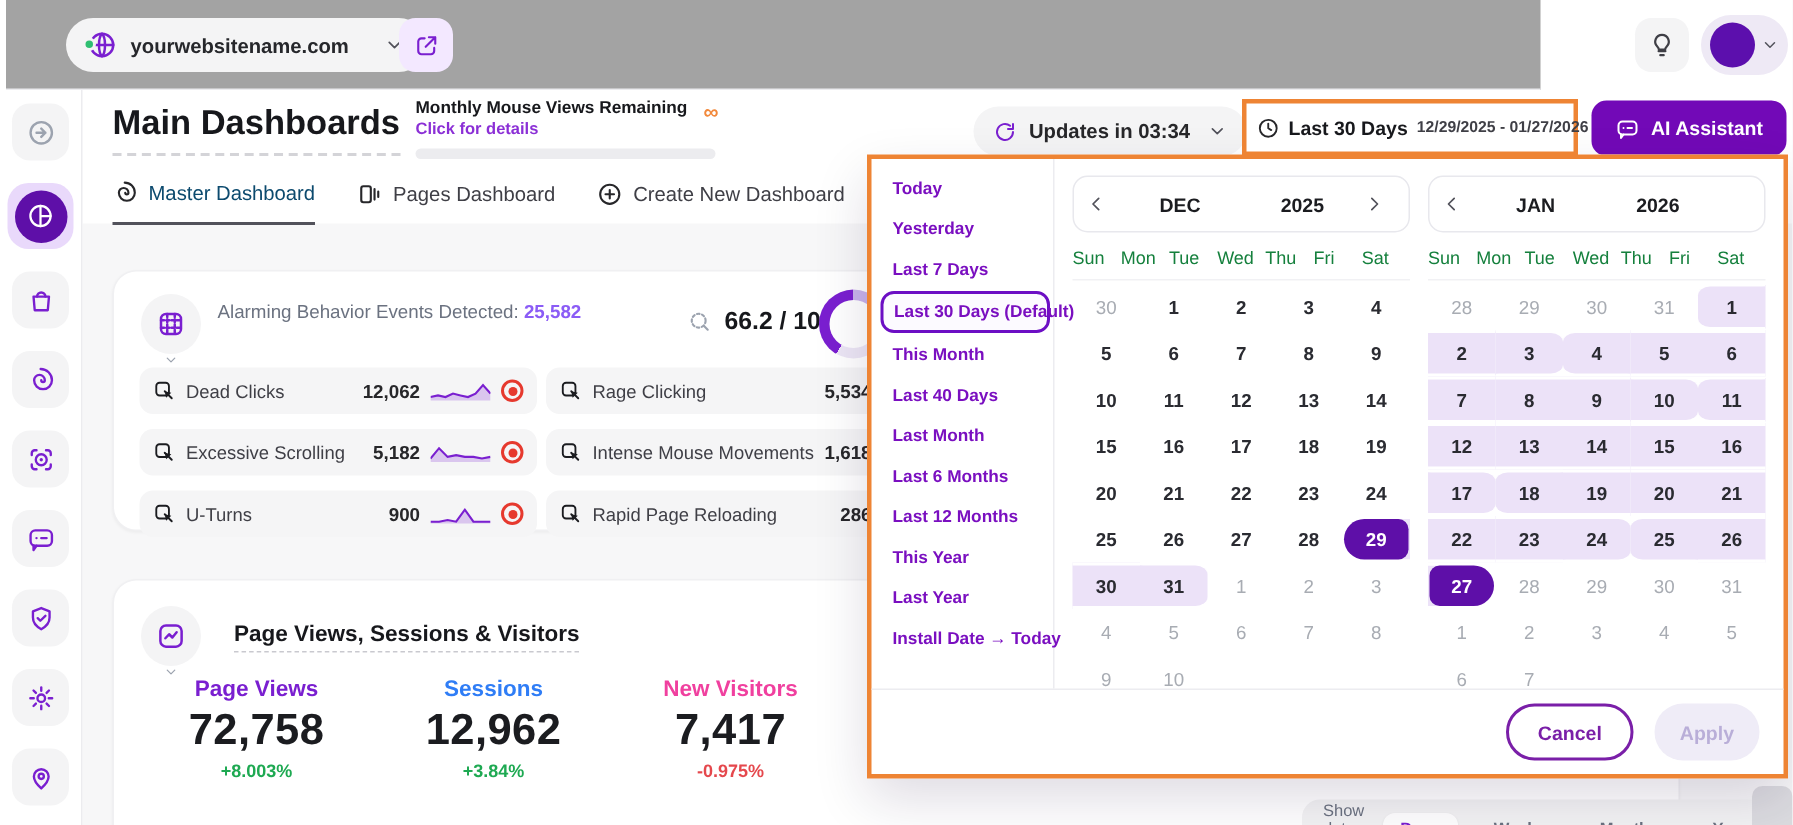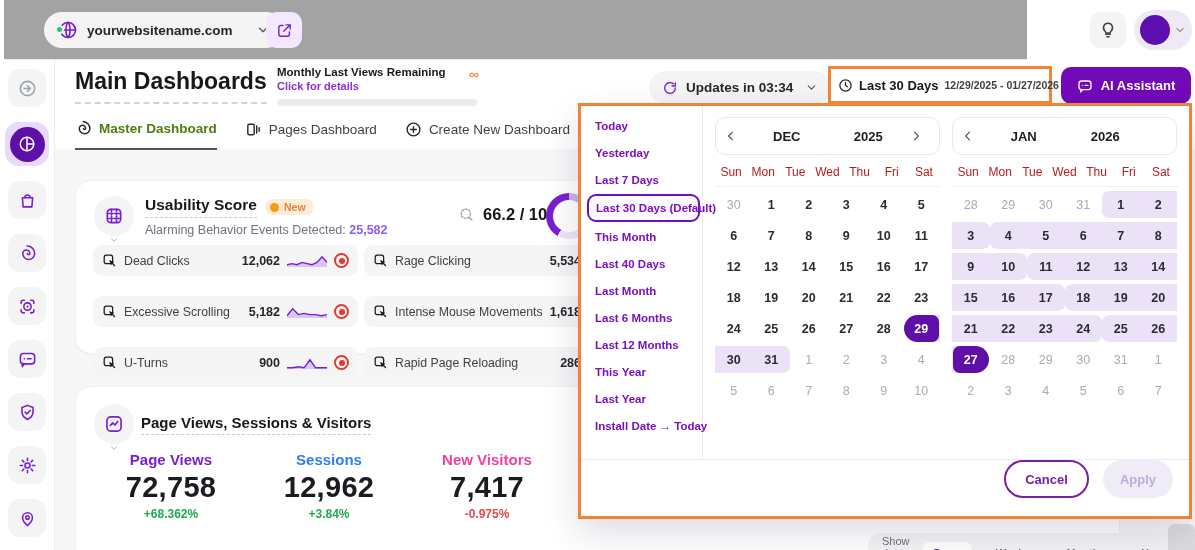--- a/index.html
+++ b/index.html
@@ -49,21 +49,21 @@
   .date-btn .lbl{font-size:13px;font-weight:700;color:#17181c;white-space:nowrap}
   .date-btn .rng{font-size:10.5px;font-weight:600;color:#3f3f46;white-space:nowrap}
   .date-btn .cup{width:11px;height:11px;color:#52525b}
   .ai-btn{position:absolute;left:1061px;top:67px;width:130px;height:37px;border-radius:10px;background:#7209b7;color:#fff;display:flex;align-items:center;justify-content:center;gap:8px;font-size:13px;font-weight:700;z-index:11;cursor:pointer}
   .ai-btn .ic{width:16px;height:16px}
 
   
   .tabs{position:absolute;left:75px;top:120px;display:flex;gap:28px;z-index:11}
   .tab{display:flex;align-items:center;gap:7px;font-size:13.5px;color:#3f3f46;font-weight:500;padding-bottom:11px;cursor:pointer}
   .tab .ic{width:17px;height:17px;color:#27272a}
-  .tab.active{font-weight:700;color:#4d7c0f;border-bottom:2px solid #52525b}
+  .tab.active{font-weight:400;color:#0c4a6e;border-bottom:2px solid #52525b}
 
   
   .page-body{position:absolute;left:55px;top:149px;right:0;bottom:0;background:#f7f7f8}
   .card{position:absolute;background:#fff;border:1px solid #f0f0f2;border-radius:16px;box-shadow:0 1px 2px rgba(20,20,30,.04)}
   .card-usability{left:20px;top:31px;width:1045px;height:174px}
   .card-pvsv{left:20px;top:237px;width:1045px;height:210px}
 
   .icon-circle{width:40px;height:40px;border-radius:50%;background:#f4f4f5;color:#7a1fd0;display:flex;align-items:center;justify-content:center;position:relative}
   .icon-circle svg{width:20px;height:20px}
   .icon-circle .mini{position:absolute;left:50%;bottom:-9px;transform:translateX(-50%);width:10px;height:10px;color:#9ca3af}
@@ -75,30 +75,30 @@
   .badge-new{display:inline-flex;align-items:center;gap:5px;background:#fdecd9;border-radius:10px;padding:2px 8px 2px 5px;font-size:10.5px;font-weight:700;color:#e8843c}
   .badge-new .dot{width:9px;height:9px;border-radius:50%;background:#f59e0b}
   .us-sub{font-size:12.5px;color:#6b7280;margin-top:5px}
   .us-sub b{color:#8b5cf6;font-weight:700}
   .us-score{position:absolute;left:382px;top:24px;display:flex;align-items:center;gap:8px}
   .us-score .mag{width:17px;height:17px;color:#9ca3af}
   .us-score .val{font-size:16.5px;font-weight:800;color:#17181c}
   .donut{position:absolute;left:470px;top:12px;width:46px;height:46px;border-radius:50%;background:conic-gradient(from 210deg,#7a1fd0 0 150deg,#c9b3ec 150deg 210deg,#ece6f5 210deg 360deg)}
   .donut::before{content:"";position:absolute;inset:7px;border-radius:50%;background:#fff}
 
-  .metrics{position:absolute;left:17px;top:64px;display:grid;grid-template-columns:265px 295px;gap:20px 6px}
+  .metrics{position:absolute;left:17px;top:64px;display:grid;grid-template-columns:265px 295px;gap:10px 6px}
   .m-cell{height:31px;background:#f5f5f6;border-radius:9px;display:flex;align-items:center;gap:7px;padding:0 9px;cursor:pointer}
   .m-cell .lab{font-size:12.3px;color:#3f3f46;flex:1;white-space:nowrap}
   .m-cell .val{font-size:12.5px;font-weight:600;color:#27272a}
   .m-cell .spark{width:40px;height:14px;flex:0 0 auto}
   .rec-dot{width:15px;height:15px;border-radius:50%;border:2px solid #e6392e;display:flex;align-items:center;justify-content:center;flex:0 0 auto}
   .rec-dot i{width:6px;height:6px;border-radius:50%;background:#e6392e}
 
   .pv-head{display:flex;align-items:center;padding:17px 18px 0}
-  .pv-title{font-size:15px;font-weight:700;color:#17181c;margin-left:7px;padding-bottom:3px;border-bottom:1px dashed #c9c9cf}
+  .pv-title{font-size:15px;font-weight:700;color:#17181c;margin-left:22px;padding-bottom:3px;border-bottom:1px dashed #c9c9cf}
   .stats{position:absolute;left:20px;top:64px;display:flex;gap:8px}
   .stat{width:150px;text-align:center}
   .stat .sl{font-size:15px;font-weight:700}
   .stat .sv{font-size:29px;font-weight:800;color:#1b1c20;margin-top:3px;letter-spacing:.3px}
   .stat .sd{font-size:12px;font-weight:600;margin-top:3px}
 
   
   .sdb{position:absolute;left:813px;top:384px;height:40px;background:#f3f3f4;border-radius:12px;display:flex;align-items:center;gap:12px;padding:0 14px;font-size:11px;color:#6b7280}
   .sdb .pill{padding:5px 12px;border-radius:8px;font-weight:600;color:#6b7280;cursor:pointer}
   .sdb .pill.sel{background:#fff;color:#7a1fd0;box-shadow:0 1px 2px rgba(0,0,0,.08)}
@@ -109,34 +109,34 @@
   .dp-body{display:flex;flex:1;min-height:0}
   .dp-presets{width:122px;border-right:1px solid #ececf0;padding:14px 8px 8px 14px}
   .preset{font-size:11.5px;font-weight:700;color:#7a0fc0;margin-bottom:15px;cursor:pointer;white-space:nowrap}
   .preset.sel{border:2px solid #6c0ec4;border-radius:9px;background:#fcfaff;padding:6px 7px;margin:-7px -6px 9px -8px}
   .dp-cals{flex:1;display:flex;gap:12px;padding:11px 12px 0}
   .cal{flex:1;min-width:0}
   .cal-head{height:38px;border:1px solid #e8e8ed;border-radius:10px;display:grid;grid-template-columns:22px 1fr 1fr 22px;align-items:center;padding:0 8px;font-size:13px;font-weight:700;color:#1b1c20}
   .cal-head .nav{width:14px;height:14px;color:#52525b;cursor:pointer}
   .cal-head .mon,.cal-head .yr{text-align:center}
   .cal-week{display:grid;grid-template-columns:repeat(7,1fr);padding:10px 0 7px;border-bottom:1px solid #f1f1f4}
-  .cal-week span{font-size:12px;color:#b91c1c;text-align:center}
-  .cal-grid{display:grid;grid-template-columns:repeat(6,1fr);grid-auto-rows:31px;margin-top:2px}
+  .cal-week span{font-size:12px;color:#15803d;text-align:left}
+  .cal-grid{display:grid;grid-template-columns:repeat(5,1fr);grid-auto-rows:31px;margin-top:2px}
   .c{position:relative;display:flex;align-items:center;justify-content:center;font-size:12.5px;font-weight:600;color:#2a2b31;border-top:2px solid #fff;border-bottom:2px solid #fff;background-clip:padding-box;cursor:pointer}
   .c .n{position:relative;z-index:1}
   .c.m,.c.d{color:#a8acb3;font-weight:500}
   .c.r{background:#ece2f8}
   .c.rs{border-top-left-radius:8px;border-bottom-left-radius:8px}
   .c.re{border-top-right-radius:8px;border-bottom-right-radius:8px}
   .c.ss{background:linear-gradient(to right,#fff 50%,#ece2f8 50%)}
   .c.se{background:linear-gradient(to right,#ece2f8 50%,#fff 50%)}
   .c .pillbg{position:absolute;top:0;bottom:0;left:1px;right:1px;background:#5e0fa8;border-radius:16px 8px 8px 16px}
   .c.se .pillbg{border-radius:8px 16px 16px 8px}
   .c.ss .n,.c.se .n{color:#fff;font-weight:700}
-  .dp-foot{height:57px;border-top:1px solid #ececf0;display:flex;justify-content:flex-end;gap:14px;padding-right:16px}
+  .dp-foot{height:57px;border-top:1px solid #ececf0;display:flex;align-items:center;justify-content:flex-end;gap:14px;padding-right:16px}
   .btn-cancel{height:38px;padding:0 19px;border-radius:20px;border:2px solid #7a1fa8;background:#fff;color:#7a1fa8;font-size:13px;font-weight:600;font-family:inherit;cursor:pointer}
   .btn-apply{height:38px;padding:0 17px;border-radius:20px;border:none;background:#efecf7;color:#b9aed8;font-size:13px;font-weight:600;font-family:Liberation Sans, sans-serif}
 </style>
 </head>
 <body>
 
 <div class="topbar">
   <div class="site-pill">
     <span class="ic globe-wrap">
         <span>
@@ -251,21 +251,21 @@
         <svg viewBox="0 0 24 24" fill="none" stroke="currentColor" stroke-width="2" stroke-linecap="round" stroke-linejoin="round">
           <path d="M12 21s-6.2-5.6-6.2-10A6.2 6.2 0 1 1 18.2 11c0 4.4-6.2 10-6.2 10z"></path>
           <circle cx="12" cy="10.8" r="2.2"></circle>
         </svg>
       </span>
     </div>
   </div>
 
 <div class="page-title">Main Dashboards</div>
 <div class="mpv">
-  <div class="mpv-label">Monthly Last Views Remaining</div>
+  <div class="mpv-label">Monthly Mouse Views Remaining</div>
   <div class="mpv-link">Click for details</div>
   <div class="mpv-bar"></div>
   <div class="mpv-inf">∞</div>
 </div>
 <div class="updates-pill">
   <span class="ic ref">
       <svg viewBox="0 0 24 24" fill="none" stroke="currentColor" stroke-width="2" stroke-linecap="round" stroke-linejoin="round">
         <path d="M20 12a8 8 0 1 1-2.9-6.2"></path>
         <path d="M20 4v5h-5"></path>
       </svg>
@@ -343,27 +343,20 @@
               <path d="M9 4v16M15 4v16M4 9h16M4 15h16" stroke-dasharray="2.4 1.8"></path>
             </svg>
           </span>
         <span class="ic mini">
             <svg viewBox="0 0 24 24" fill="none" stroke="currentColor" stroke-width="2" stroke-linecap="round" stroke-linejoin="round">
               <path d="M6 9l6 6 6-6"></path>
             </svg>
           </span>
       </div>
       <div class="us-text">
-        <div class="us-title-row">
-          <span class="us-title">Usability Score</span>
-          <span class="badge-new">
-              <span class="dot"></span>
-              <span>New</span>
-            </span>
-        </div>
         <div class="us-sub"><span>Alarming Behavior Events Detected:</span> <b>25,582</b></div>
       </div>
     </div>
     <div class="us-score">
       <span class="ic mag">
           <svg viewBox="0 0 24 24" fill="none" stroke="currentColor" stroke-width="2" stroke-linecap="round" stroke-linejoin="round">
             <circle cx="11" cy="11" r="6.5" stroke-dasharray="2.4 2.4"></circle>
             <path d="M15.8 15.8L19.5 19.5"></path>
           </svg>
         </span>
@@ -508,21 +501,21 @@
               <path d="M6 9l6 6 6-6"></path>
             </svg>
           </span>
       </div>
       <span class="pv-title">Page Views, Sessions &amp; Visitors</span>
     </div>
     <div class="stats" id="stats">
         <div class="stat">
           <div class="sl" style="color: rgb(122, 31, 208);">Page Views</div>
           <div class="sv">72,758</div>
-          <div class="sd" style="color: rgb(30, 169, 82);">+68.362%</div>
+          <div class="sd" style="color: rgb(30, 169, 82);">+8.003%</div>
         </div>
         <div class="stat">
           <div class="sl" style="color: rgb(47, 125, 246);">Sessions</div>
           <div class="sv">12,962</div>
           <div class="sd" style="color: rgb(30, 169, 82);">+3.84%</div>
         </div>
         <div class="stat">
           <div class="sl" style="color: rgb(240, 64, 159);">New Visitors</div>
           <div class="sv">7,417</div>
           <div class="sd" style="color: rgb(229, 72, 77); text-align: center;">-0.975%</div>

